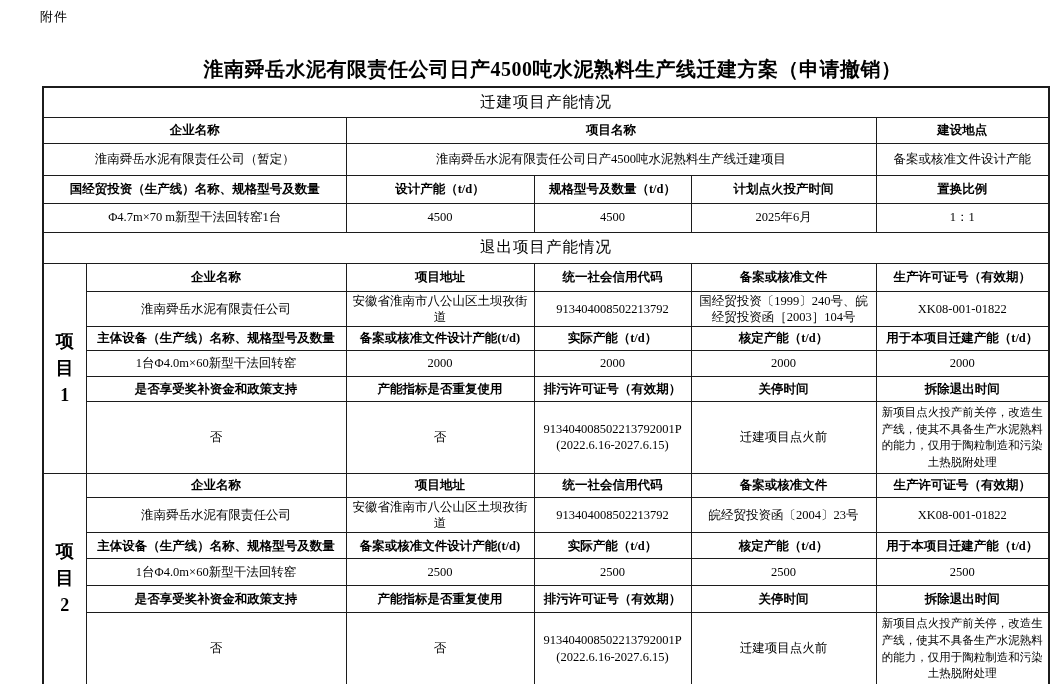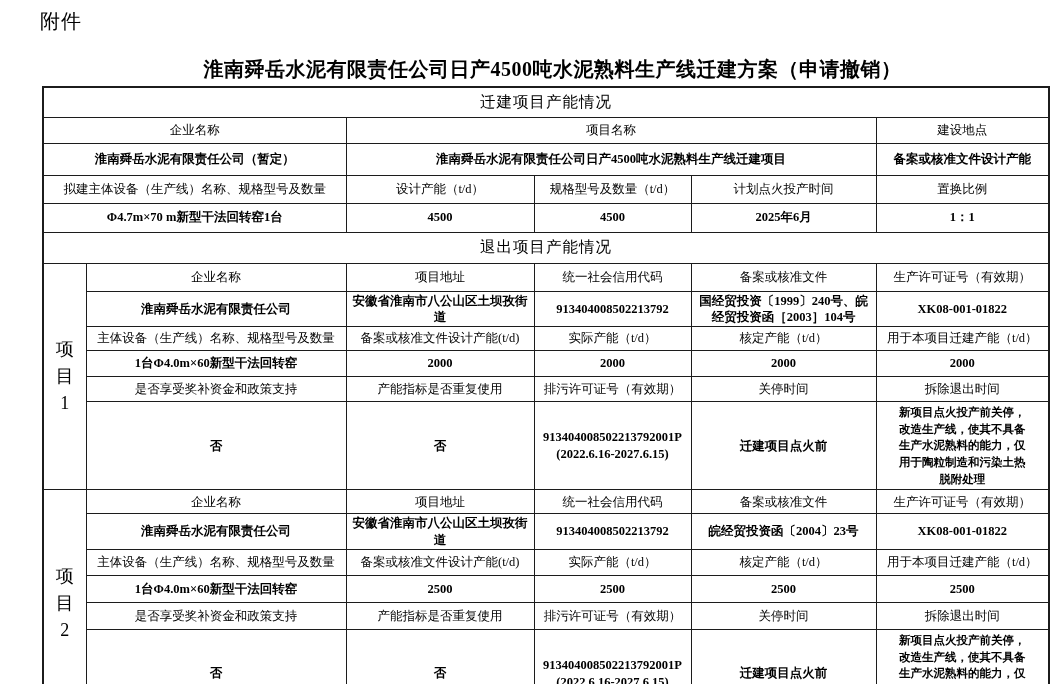--- a/index.html
+++ b/index.html
@@ -1,37 +1,37 @@
 <!DOCTYPE html>
 <html lang="zh"><head>
 <meta charset="utf-8">
 <style>
   html,body{margin:0;padding:0;background:#fff;}
   body{
     width:1057px;height:684px;position:relative;
     font-family:"Liberation Serif","DejaVu Serif",serif;color:#000;
   }
-  .attachment{position:absolute;left:40px;top:8px;font-size:20px;letter-spacing:1px;}
+  .attachment{position:absolute;left:40px;top:8px;font-size:13px;letter-spacing:1px;}
   .doc-title{
     position:absolute;left:8px;top:40px;width:1057px;text-align:center;
     font-size:20px;font-weight:bold;margin:16px;letter-spacing:0.5px;
   }
   table.main{
     position:absolute;left:42px;top:86px;width:1006px;
     border-collapse:collapse;table-layout:fixed;
     border:2px solid #1c1c1c;
   }
   td{
     border:1px solid #1c1c1c;text-align:center;vertical-align:middle;
     padding:1px 3px;font-size:12.5px;line-height:1.3;overflow:hidden;
   }
   tr.section td{font-size:15.5px;font-weight:normal;letter-spacing:1px;}
-  tr.hdr td{font-weight:normal;margin-top:42px;}
-  tr.val td{font-weight:bold;white-space:pre-line;}
-  td.remark{font-size:11.5px;line-height:1.45;padding:2px 20px;}
+  tr.hdr td{font-weight:bold;margin-top:42px;}
+  tr.val td{font-weight:normal;white-space:pre-line;}
+  td.remark{font-size:11.5px;line-height:1.45;padding:2px 4px;}
   td.plabel{font-weight:bold;font-size:18px;line-height:1.5;}
   
   .h24{height:24px}.h25{height:25px}.h26{height:26px}.h27{height:27px}
   .h28{height:28px}.h29{height:29px}.h30{height:30px}.h31{height:31px}
   .h32{height:32px}.h34{height:34px}.h35{height:35px}.h62{height:62px}.h65{height:65px}
 </style>
 </head>
 <body>
 
 <div class="attachment">附件</div>
@@ -55,21 +55,21 @@
     <td colspan="2">企业名称</td>
     <td colspan="3">项目名称</td>
     <td>建设地点</td>
   </tr>
   <tr class="val h32">
     <td colspan="2">淮南舜岳水泥有限责任公司（暂定）</td>
     <td colspan="3">淮南舜岳水泥有限责任公司日产4500吨水泥熟料生产线迁建项目</td>
     <td>备案或核准文件设计产能</td>
   </tr>
   <tr class="hdr h28">
-    <td colspan="2">拟建主体设备（生产线）名称、规格型号及数量</td>
+    <td colspan="2">国经贸投资（生产线）名称、规格型号及数量</td>
     <td>设计产能（t/d）</td>
     <td>规格型号及数量（t/d）</td>
     <td>计划点火投产时间</td>
     <td>置换比例</td>
   </tr>
   <tr class="val h29">
     <td colspan="2">Φ4.7m×70 m新型干法回转窑1台</td>
     <td>4500</td>
     <td>4500</td>
     <td>2025年6月</td>

